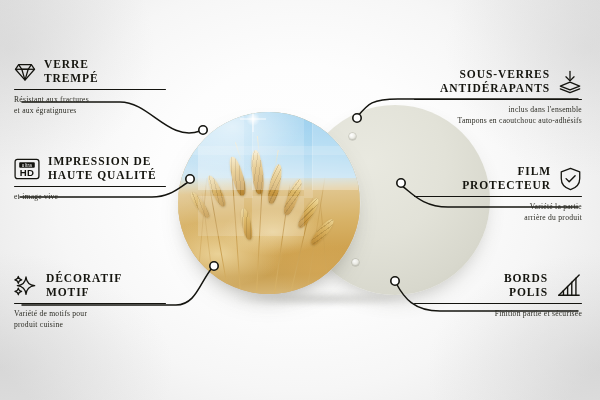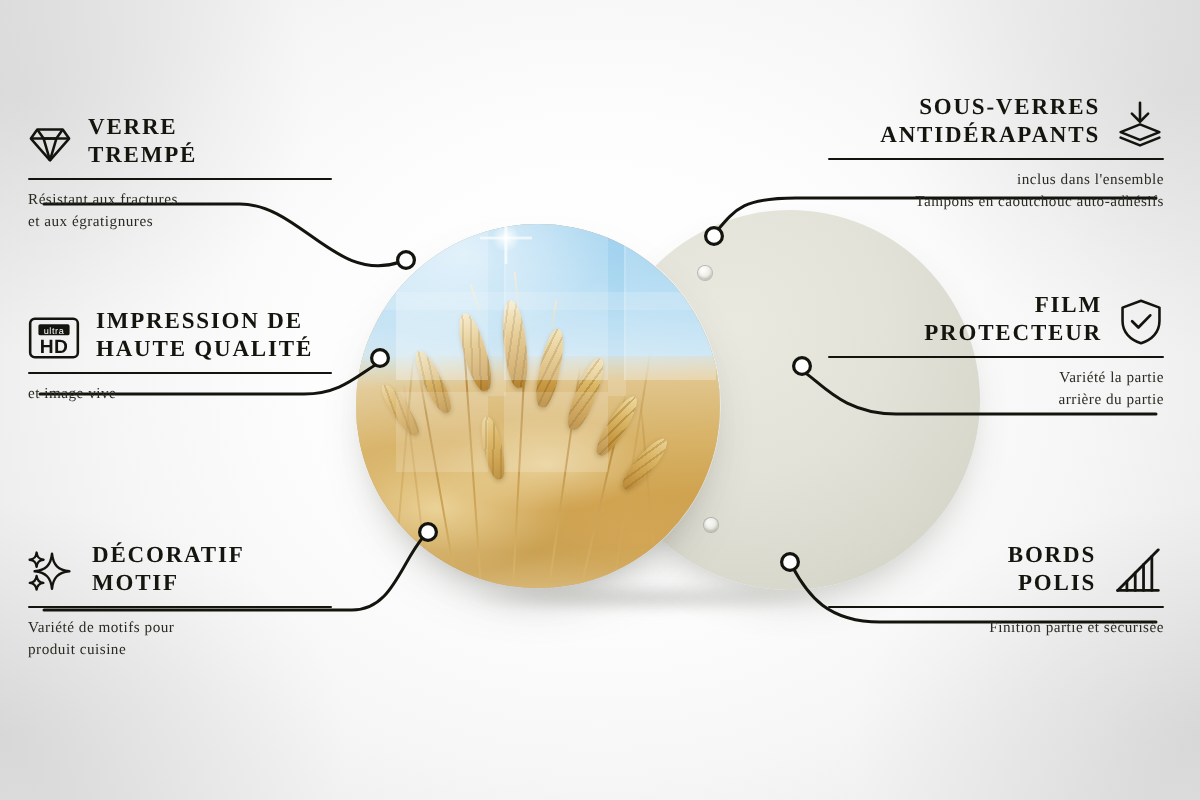--- a/index.html
+++ b/index.html
@@ -275,54 +275,54 @@
       <div>
         <div class="co-title">DÉCORATIF</div>
         <div class="co-title">MOTIF</div>
       </div>
     </div>
     <div class="co-rule"></div>
     <div class="co-desc">Variété de motifs pour</div>
     <div class="co-desc">produit cuisine</div>
   </div>
 
-  <div class="callout right col-right" style="left:414px; top:48px;">
+  <div class="callout right col-right" style="left:414px; top:68px;">
     <div class="co-head">
       <div>
         <div class="co-title">SOUS-VERRES</div>
         <div class="co-title">ANTIDÉRAPANTS</div>
       </div>
       <svg class="ico" width="24" height="24" viewBox="0 0 26 26">
         <g fill="none" stroke="#14140f" stroke-width="1.4" stroke-linejoin="round" stroke-linecap="round">
           <path d="M13,1.5 V11"></path>
           <path d="M8.6,7.4 L13,11.8 L17.4,7.4"></path>
           <path d="M13,13.2 L23.5,17.4 L13,21.6 L2.5,17.4 Z"></path>
           <path d="M2.5,20.4 L13,24.6 L23.5,20.4"></path>
         </g>
       </svg>
     </div>
     <div class="co-rule"></div>
     <div class="co-desc">inclus dans l'ensemble</div>
     <div class="co-desc">Tampons en caoutchouc auto-adhésifs</div>
   </div>
 
-  <div class="callout right col-right" style="left:414px; top:147px;">
+  <div class="callout right col-right" style="left:414px; top:165px;">
     <div class="co-head">
       <div>
         <div class="co-title">FILM</div>
         <div class="co-title">PROTECTEUR</div>
       </div>
       <svg class="ico" width="23" height="24" viewBox="0 0 24 26">
         <path d="M12,1.5 L22,5.2 V12.5 C22,18.6 17.8,22.8 12,24.5 C6.2,22.8 2,18.6 2,12.5 V5.2 Z" fill="none" stroke="#14140f" stroke-width="1.4" stroke-linejoin="round"></path>
         <path d="M7.2,12.6 L10.6,16 L17,9.4" fill="none" stroke="#14140f" stroke-width="1.5" stroke-linecap="round" stroke-linejoin="round"></path>
       </svg>
     </div>
     <div class="co-rule"></div>
     <div class="co-desc">Variété la partie</div>
-    <div class="co-desc">arrière du partie</div>
+    <div class="co-desc">arrière du produit</div>
   </div>
 
   <div class="callout right col-right" style="left:414px; top:272px;">
     <div class="co-head">
       <div>
         <div class="co-title">BORDS</div>
         <div class="co-title">POLIS</div>
       </div>
       <svg class="ico" width="26" height="24" viewBox="0 0 28 26">
         <g stroke="#14140f" stroke-width="1.5" stroke-linecap="round">

